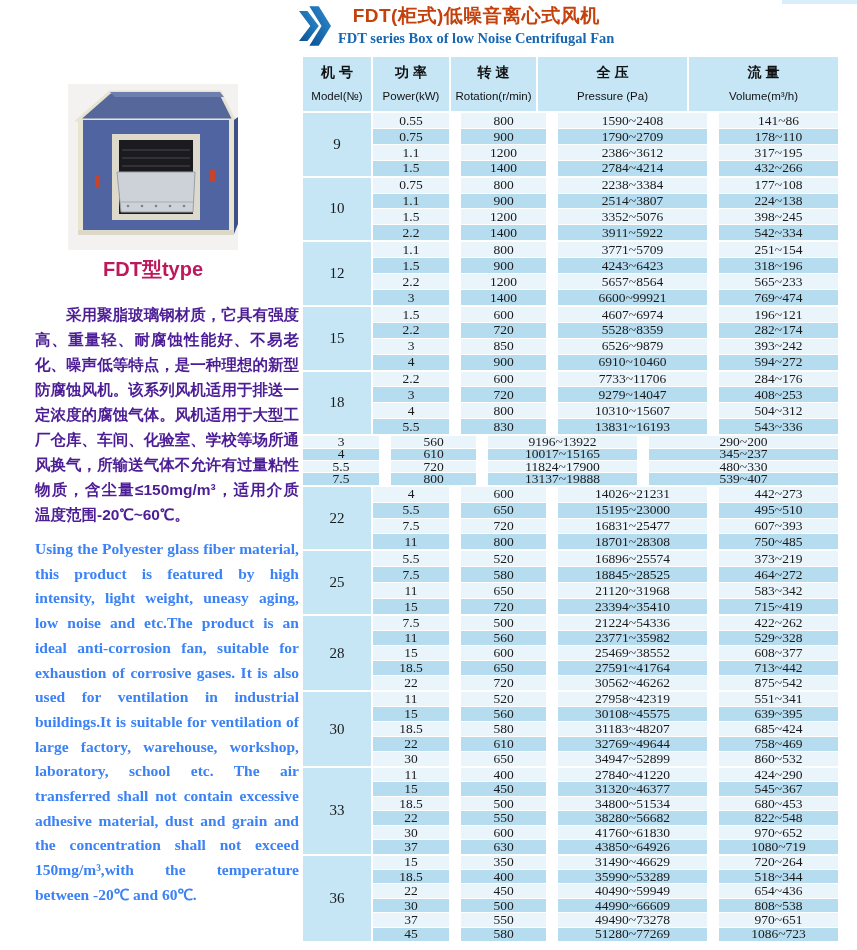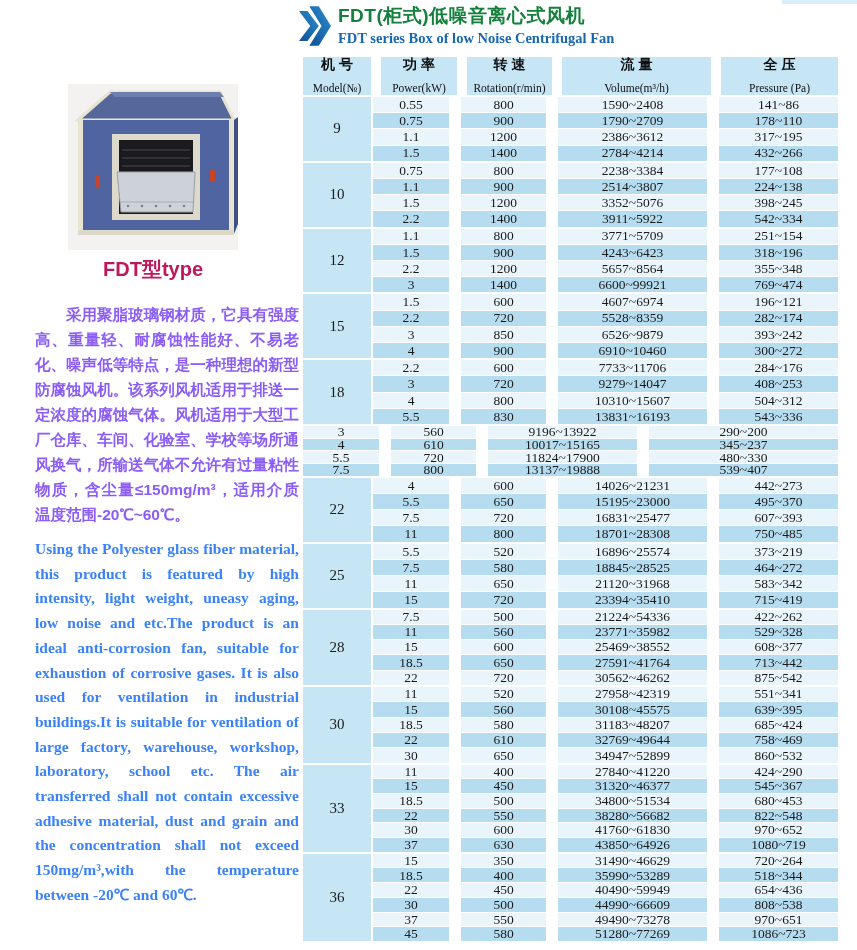--- a/index.html
+++ b/index.html
@@ -6,41 +6,41 @@
   .page{position:relative;width:857px;height:950px;background:#ffffff;overflow:hidden;
         font-family:"Liberation Sans", sans-serif;}
 
   
   .top-strip{position:absolute;left:782px;top:0;width:75px;height:4px;background:#d9edfa;}
 
   
   .header{position:absolute;left:299px;top:4px;display:flex;align-items:flex-start;}
   .chevron-wrap{width:32px;height:44px;flex:0 0 auto;}
   .titles{margin-left:7px;}
-  .title-zh{font-size:19px;font-weight:bold;color:#15803d;letter-spacing:0.5px;line-height:24px;}
+  .title-zh{font-size:19px;font-weight:bold;color:#c2410c;letter-spacing:0.5px;line-height:24px;text-align:center;}
   .title-en{font-family:"Liberation Serif", serif;font-size:14.5px;font-weight:bold;
             color:#1a67b1;line-height:18px;margin-top:1px;}
 
   
   .fan-photo{position:absolute;left:68px;top:84px;width:170px;height:166px;}
   .caption{position:absolute;left:58px;top:256px;width:190px;text-align:center;
            color:#be185d;font-weight:bold;font-size:20px;}
   .desc-zh{position:absolute;left:35px;top:302px;width:264px;font-size:15.5px;line-height:25px;
-           color:#8b5cf6;text-align:justify;text-indent:2em;font-weight:600;}
+           color:#4c1d95;text-align:justify;text-indent:2em;font-weight:600;}
   .desc-en{position:absolute;left:35px;top:537px;width:264px;font-family:Liberation Serif, serif;
            font-size:15.5px;line-height:24.7px;color:#3b82f6;text-align:justify;font-weight:bold;}
 
   
   .spec-table{position:absolute;left:303px;top:57px;width:535px;height:884px;
               display:flex;flex-direction:column;}
-  .thead{height:38px;display:flex;gap:10px;flex:0 0 auto;justify-content:center;}
+  .thead{height:54px;display:flex;gap:2px;flex:0 0 auto;justify-content:center;}
   .th{background:var(--hdr-bg,#c6e6f6);display:flex;flex-direction:column;
       align-items:center;justify-content:center;line-height:1.1;}
   .th .zh{font-size:14px;font-weight:bold;color:#111;}
-  .th .en{font-family:Liberation Serif, serif;font-size:11.5px;color:#111;margin-top:10px;}
+  .th .en{font-family:Liberation Sans, sans-serif;font-size:11.5px;color:#111;margin-top:10px;}
   .c-model{width:68px;flex:0 0 auto;}
   .c-power{width:76px;flex:0 0 auto;}
   .c-rot{width:85px;flex:0 0 auto;}
   .c-vol{width:149px;flex:0 0 auto;}
   .c-press{flex:1 1 auto;}
 
   .tbody{flex:1 1 auto;display:flex;flex-direction:column;gap:2px;margin-top:2px;}
   .group{display:flex;gap:2px;min-height:0;}
   .model-cell{width:68px;flex:0 0 auto;background:var(--hdr-bg,#c8e7f6);
               display:flex;align-items:center;justify-content:center;
@@ -125,28 +125,28 @@
         <span class="en">Model(№)</span>
       </div>
       <div class="th c-power">
         <span class="zh">功 率</span>
         <span class="en">Power(kW)</span>
       </div>
       <div class="th c-rot">
         <span class="zh">转 速</span>
         <span class="en">Rotation(r/min)</span>
       </div>
+      <div class="th c-press">
+        <span class="zh">全 压</span>
+        <span class="en">Pressure (Pa)</span>
+      </div>
       <div class="th c-vol">
         <span class="zh">流 量</span>
         <span class="en">Volume(m³/h)</span>
       </div>
-      <div class="th c-press">
-        <span class="zh">全 压</span>
-        <span class="en">Pressure (Pa)</span>
-      </div>
     </div>
     <div class="tbody">
         <div class="group" style="flex-grow: 4;">
           <div class="model-cell">9</div>
           <div class="rows">
             <div class="row light">
               <div class="cell c-power">0.55</div>
               <div class="cell c-rot">800</div>
               <div class="cell c-vol">1590~2408</div>
               <div class="cell c-press">141~86</div>
@@ -212,21 +212,21 @@
             <div class="row dark">
               <div class="cell c-power">1.5</div>
               <div class="cell c-rot">900</div>
               <div class="cell c-vol">4243~6423</div>
               <div class="cell c-press">318~196</div>
             </div>
             <div class="row light">
               <div class="cell c-power">2.2</div>
               <div class="cell c-rot">1200</div>
               <div class="cell c-vol">5657~8564</div>
-              <div class="cell c-press">355~348</div>
+              <div class="cell c-press">565~233</div>
             </div>
             <div class="row dark">
               <div class="cell c-power">3</div>
               <div class="cell c-rot">1400</div>
               <div class="cell c-vol">6600~99921</div>
               <div class="cell c-press">769~474</div>
             </div>
           </div>
         </div>
         <div class="group" style="flex-grow: 4;">
@@ -247,21 +247,21 @@
             <div class="row light">
               <div class="cell c-power">3</div>
               <div class="cell c-rot">850</div>
               <div class="cell c-vol">6526~9879</div>
               <div class="cell c-press">393~242</div>
             </div>
             <div class="row dark">
               <div class="cell c-power">4</div>
               <div class="cell c-rot">900</div>
               <div class="cell c-vol">6910~10460</div>
-              <div class="cell c-press">300~272</div>
+              <div class="cell c-press">594~272</div>
             </div>
           </div>
         </div>
         <div class="group" style="flex-grow: 4;">
           <div class="model-cell">18</div>
           <div class="rows">
             <div class="row light">
               <div class="cell c-power">2.2</div>
               <div class="cell c-rot">600</div>
               <div class="cell c-vol">7733~11706</div>
@@ -321,21 +321,21 @@
             <div class="row light">
               <div class="cell c-power">4</div>
               <div class="cell c-rot">600</div>
               <div class="cell c-vol">14026~21231</div>
               <div class="cell c-press">442~273</div>
             </div>
             <div class="row dark">
               <div class="cell c-power">5.5</div>
               <div class="cell c-rot">650</div>
               <div class="cell c-vol">15195~23000</div>
-              <div class="cell c-press">495~370</div>
+              <div class="cell c-press">495~510</div>
             </div>
             <div class="row light">
               <div class="cell c-power">7.5</div>
               <div class="cell c-rot">720</div>
               <div class="cell c-vol">16831~25477</div>
               <div class="cell c-press">607~393</div>
             </div>
             <div class="row dark">
               <div class="cell c-power">11</div>
               <div class="cell c-rot">800</div>

